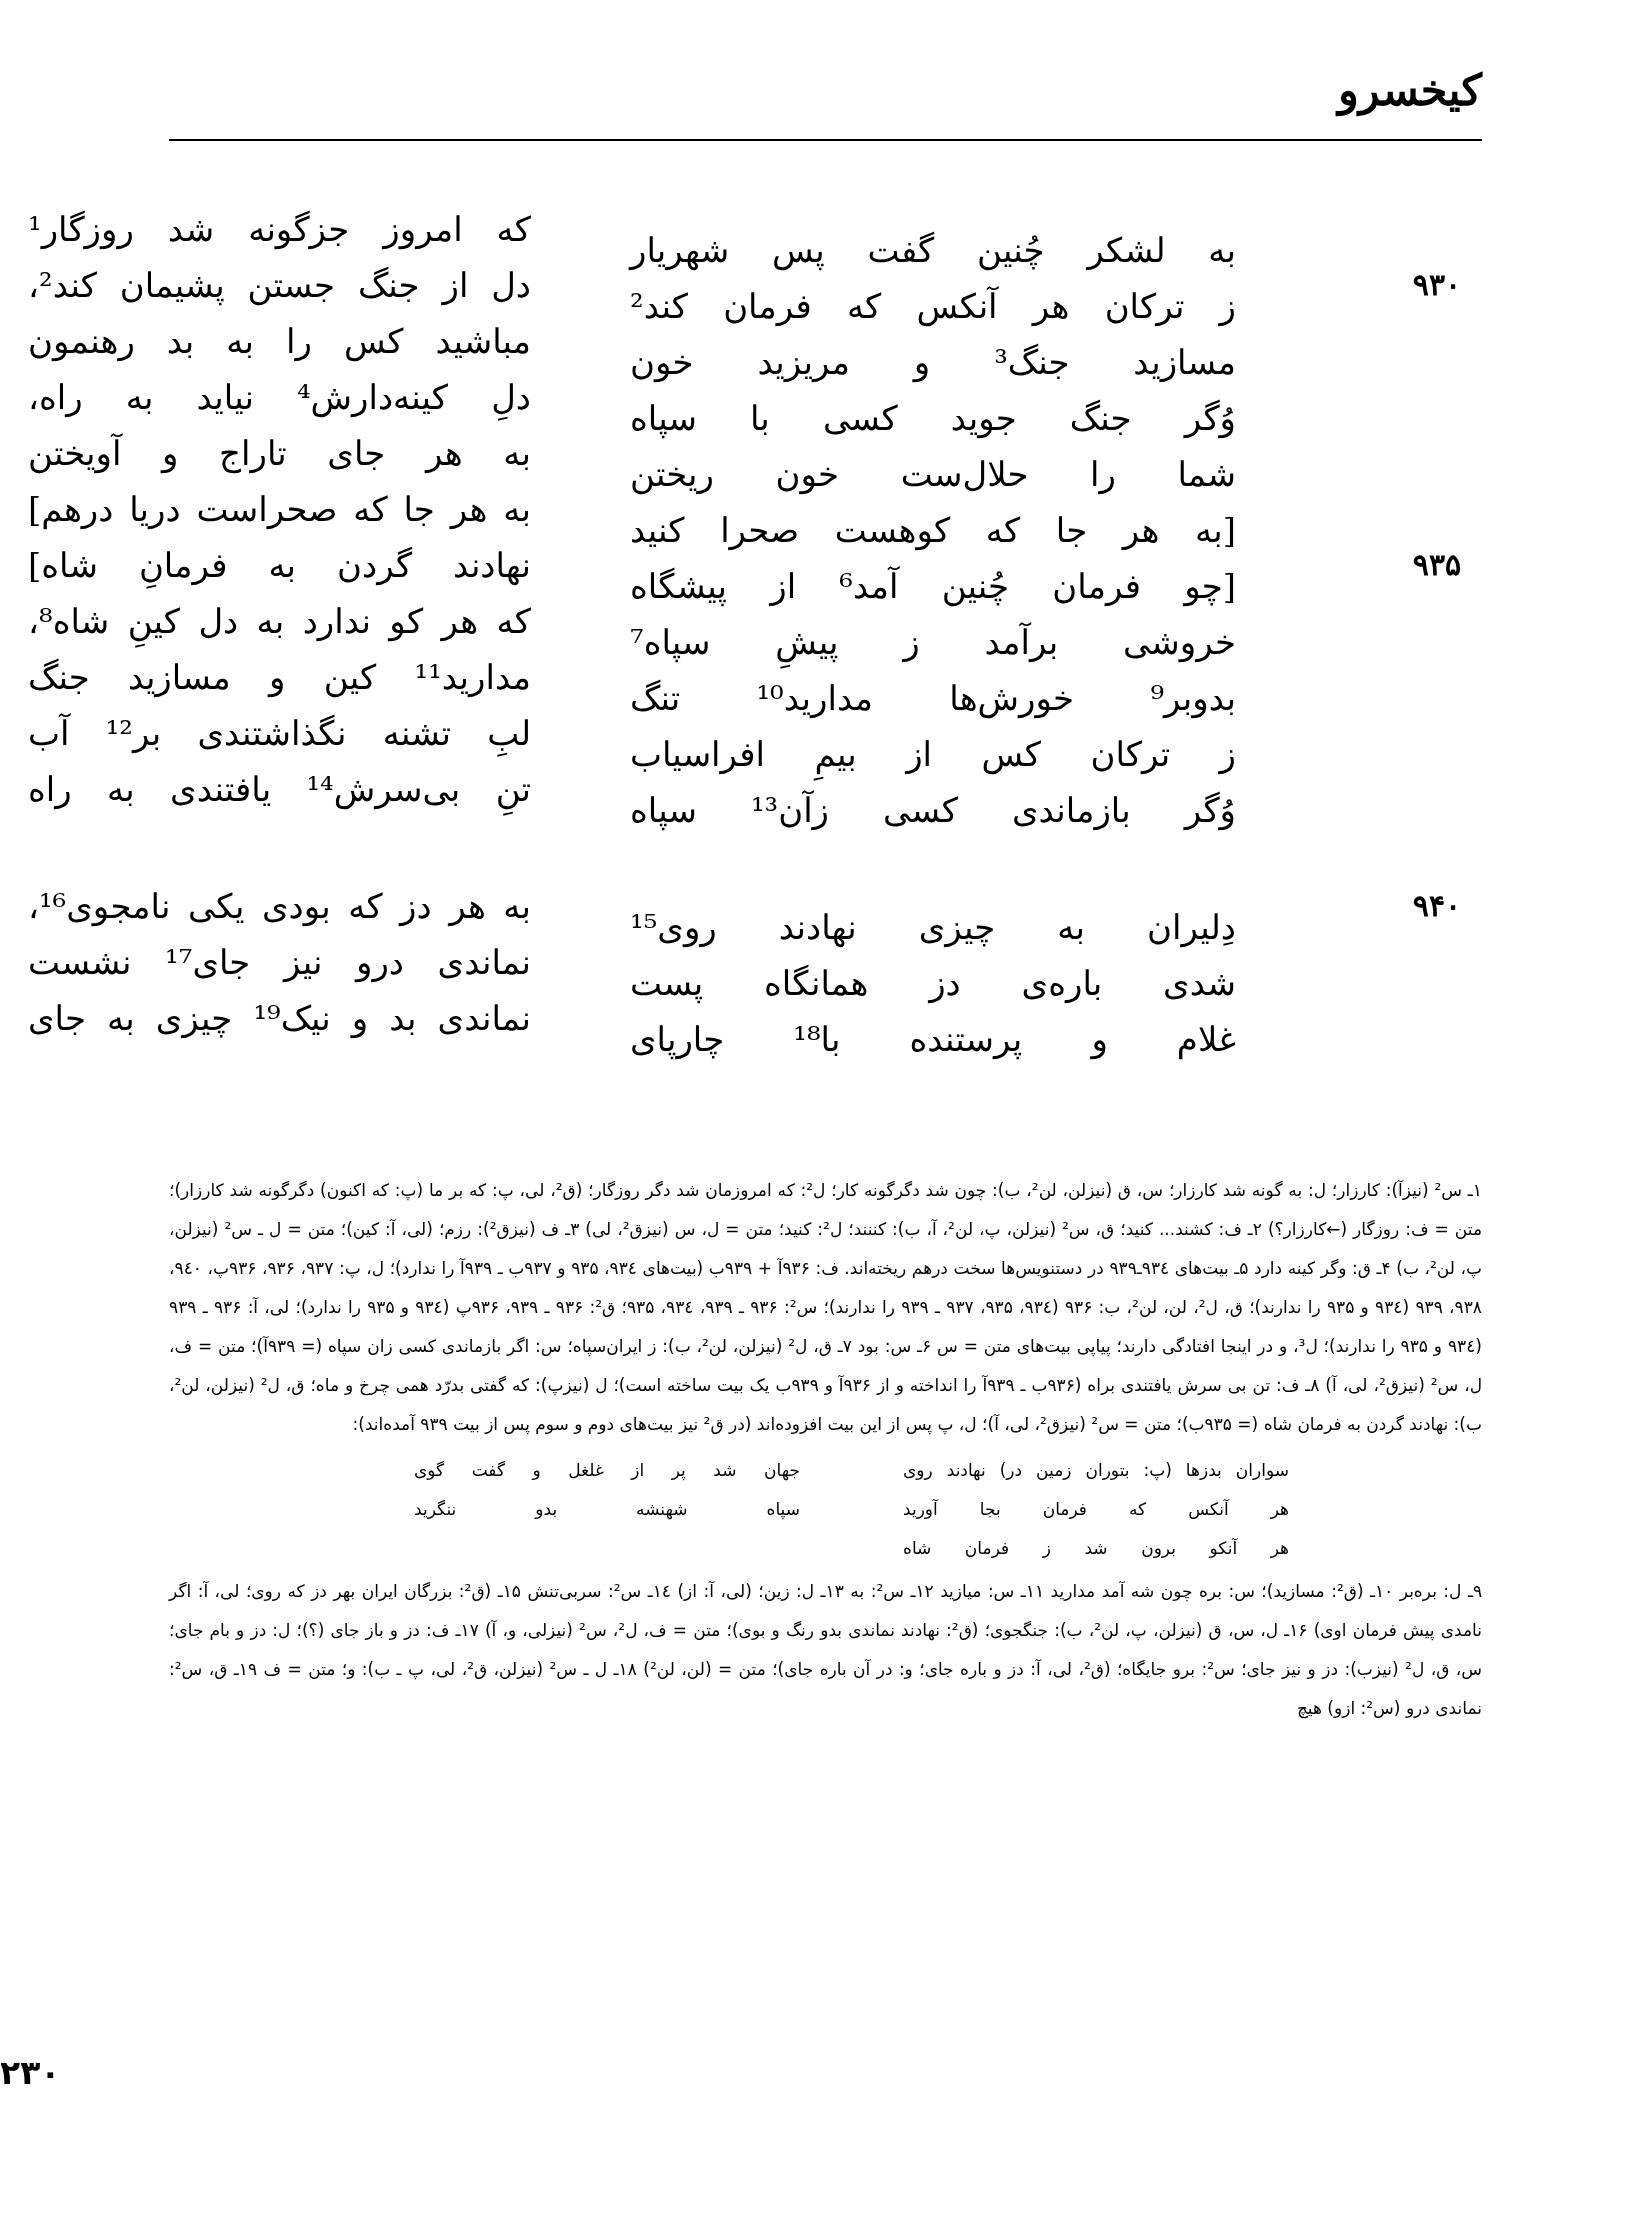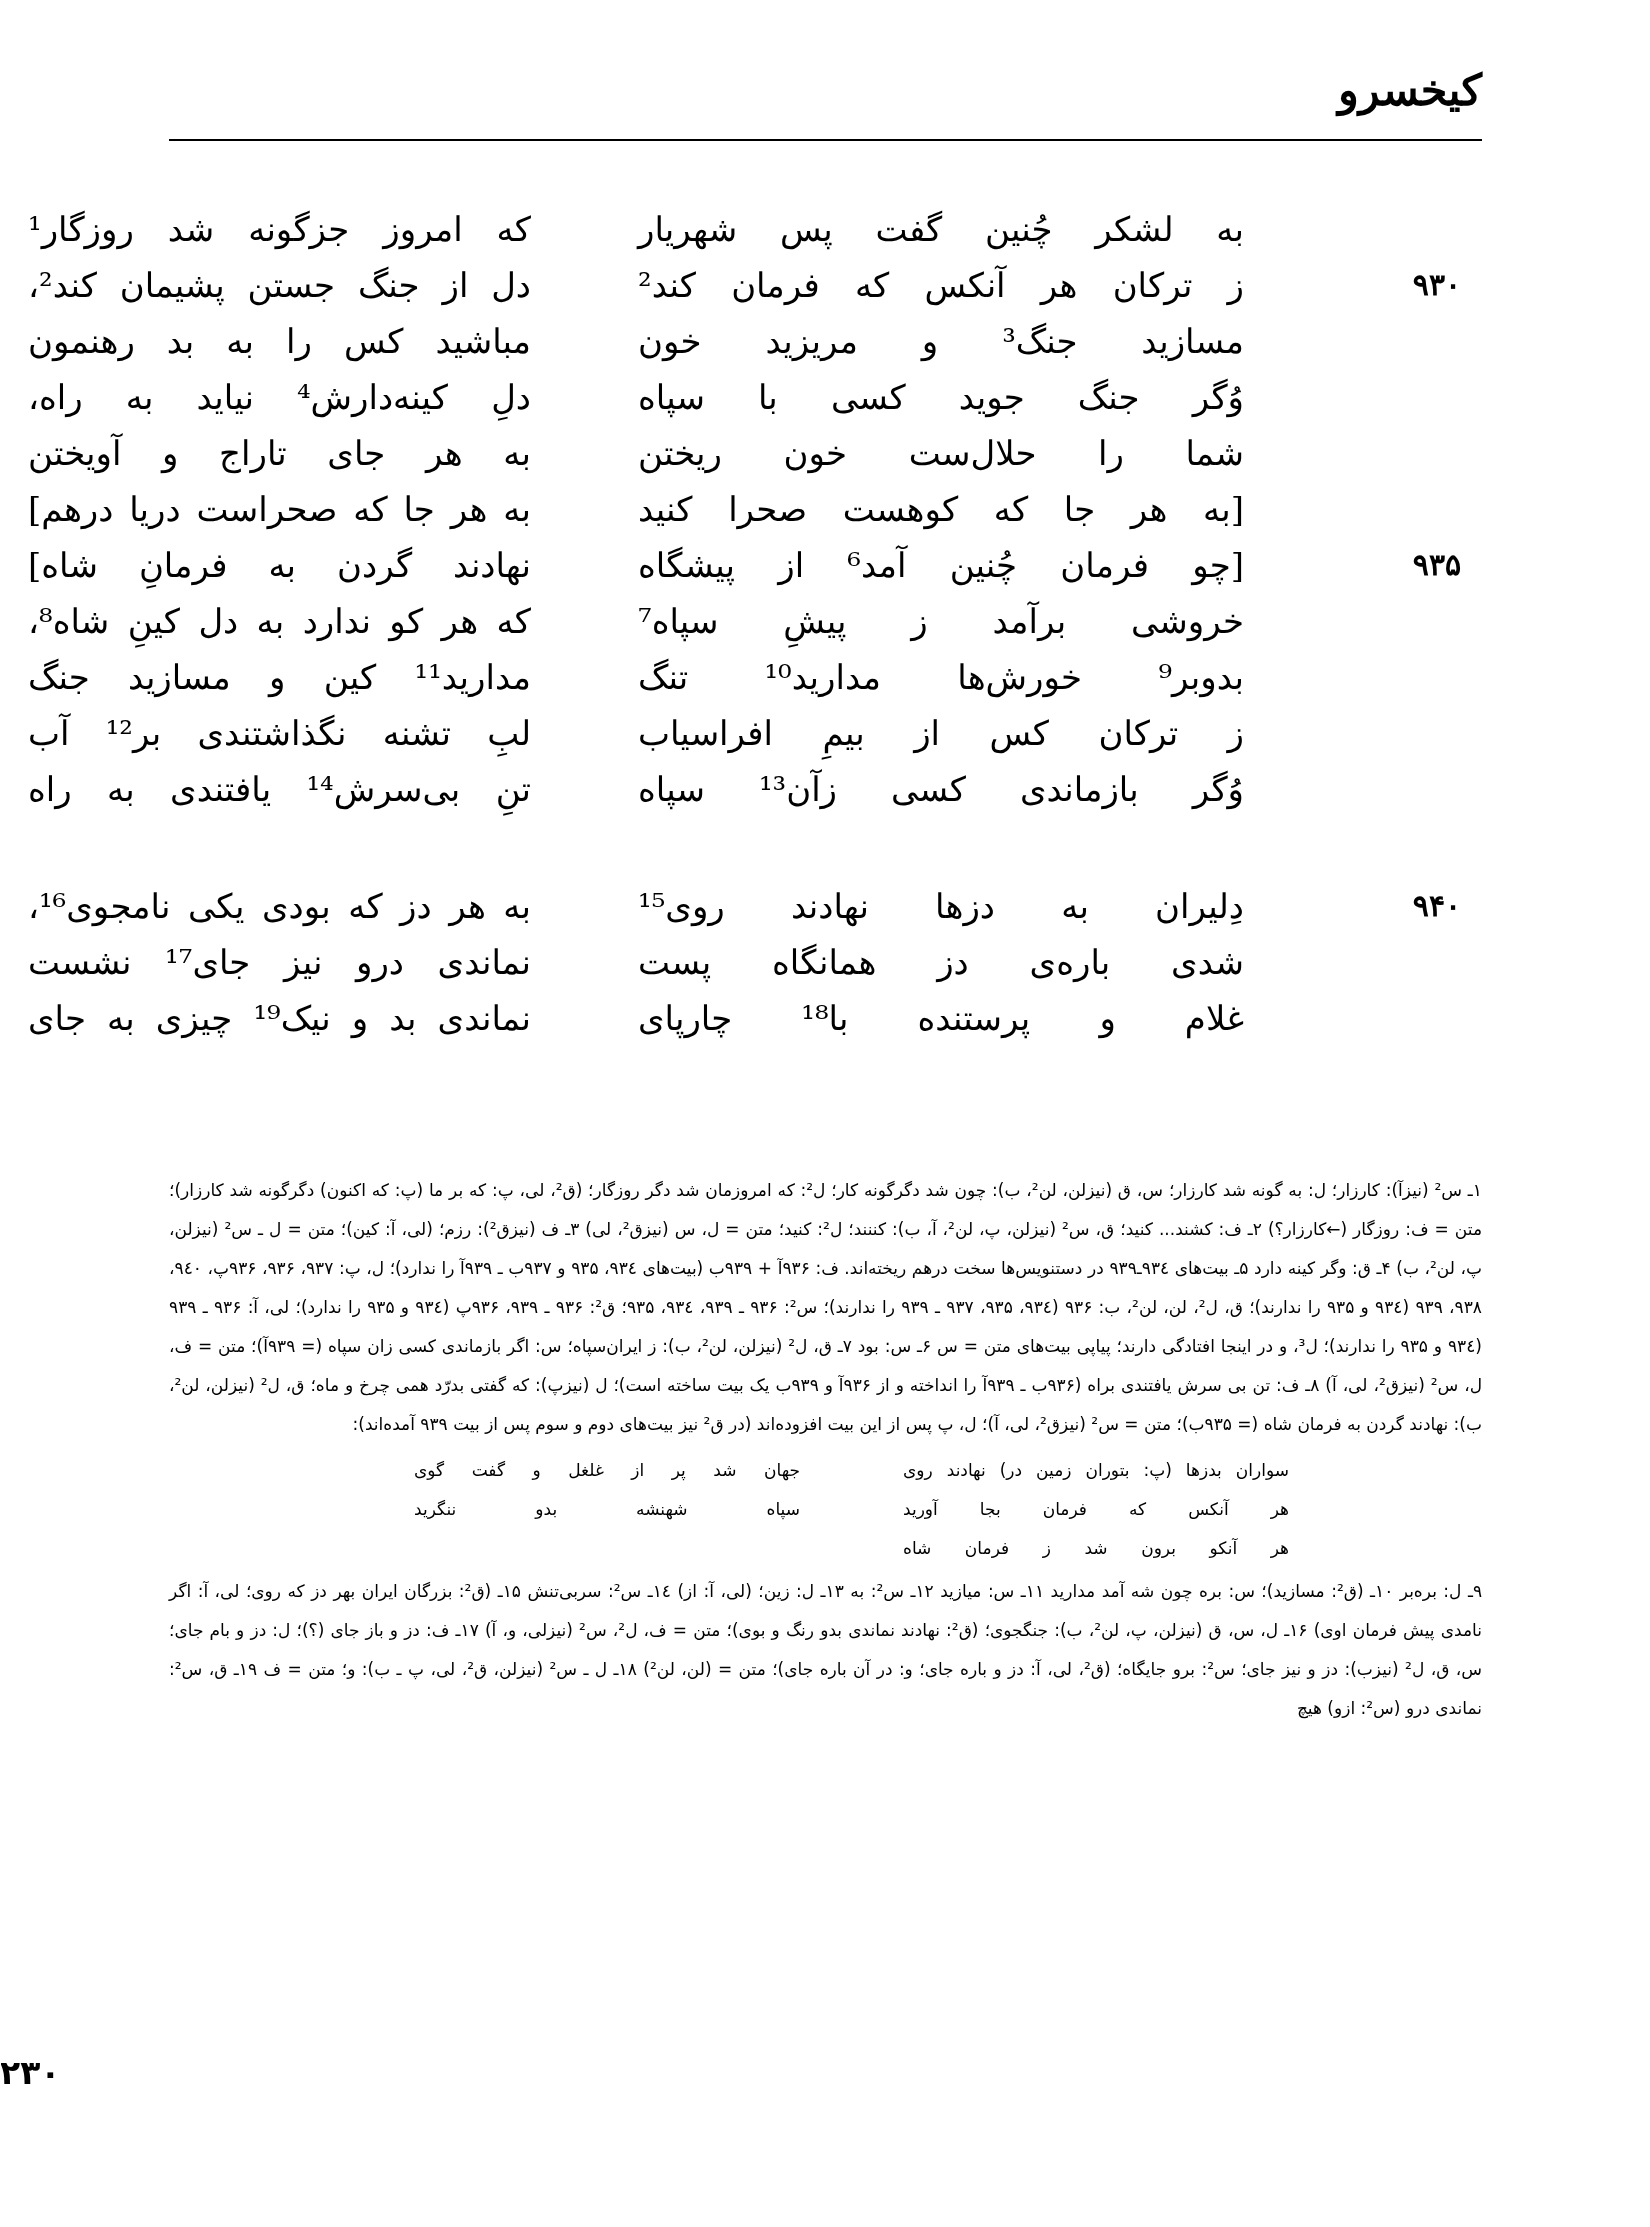--- a/index.html
+++ b/index.html
@@ -19,22 +19,22 @@
   .stanza { position: absolute; right: 169px; left: 169px; }
   .row {
     position: relative; height: 56px; line-height: 56px;
     font-size: 34px;
   }
   .verse-no {
     position: absolute; right: 0; width: 90px; text-align: center;
     font-weight: bold; font-size: 30px;
   }
   .hemi-right {
-    position: absolute; right: 238px; width: 606px; text-align: justify;
-    text-align-last: justify; white-space: nowrap;
+    position: absolute; right: 246px; width: 606px; text-align: justify;
+    text-align-last: justify; white-space: nowrap; margin-top: 21px;
   }
   .hemi-left {
     position: absolute; right: 951px; width: 503px; text-align: justify;
     text-align-last: justify; white-space: nowrap;
   }
   
   .footnotes {
     position: absolute; top: 1171px; right: 169px; left: 169px;
     font-family: "DejaVu Sans", "Liberation Sans", sans-serif;
     font-size: 17px; line-height: 39px; text-align: justify;
@@ -109,21 +109,21 @@
   <div class="row">
       <span class="verse-no"></span>
       <span class="hemi-right">وُگر بازماندی کسی زآن¹³ سپاه</span>
       <span class="hemi-left">تنِ بی‌سرش¹⁴ یافتندی به راه</span>
     </div>
 </div>
 
 <div class="stanza" style="top:878px;">
   <div class="row">
       <span class="verse-no">۹۴۰</span>
-      <span class="hemi-right">دِلیران به دزها نهادند روی¹⁵</span>
+      <span class="hemi-right">دِلیران به چیزی نهادند روی¹⁵</span>
       <span class="hemi-left">به هر دز که بودی یکی نامجوی¹⁶،</span>
     </div>
   <div class="row">
       <span class="verse-no"></span>
       <span class="hemi-right">شدی باره‌ی دز همانگاه پست</span>
       <span class="hemi-left">نماندی درو نیز جای¹⁷ نشست</span>
     </div>
   <div class="row">
       <span class="verse-no"></span>
       <span class="hemi-right">غلام و پرستنده با¹⁸ چارپای</span>

